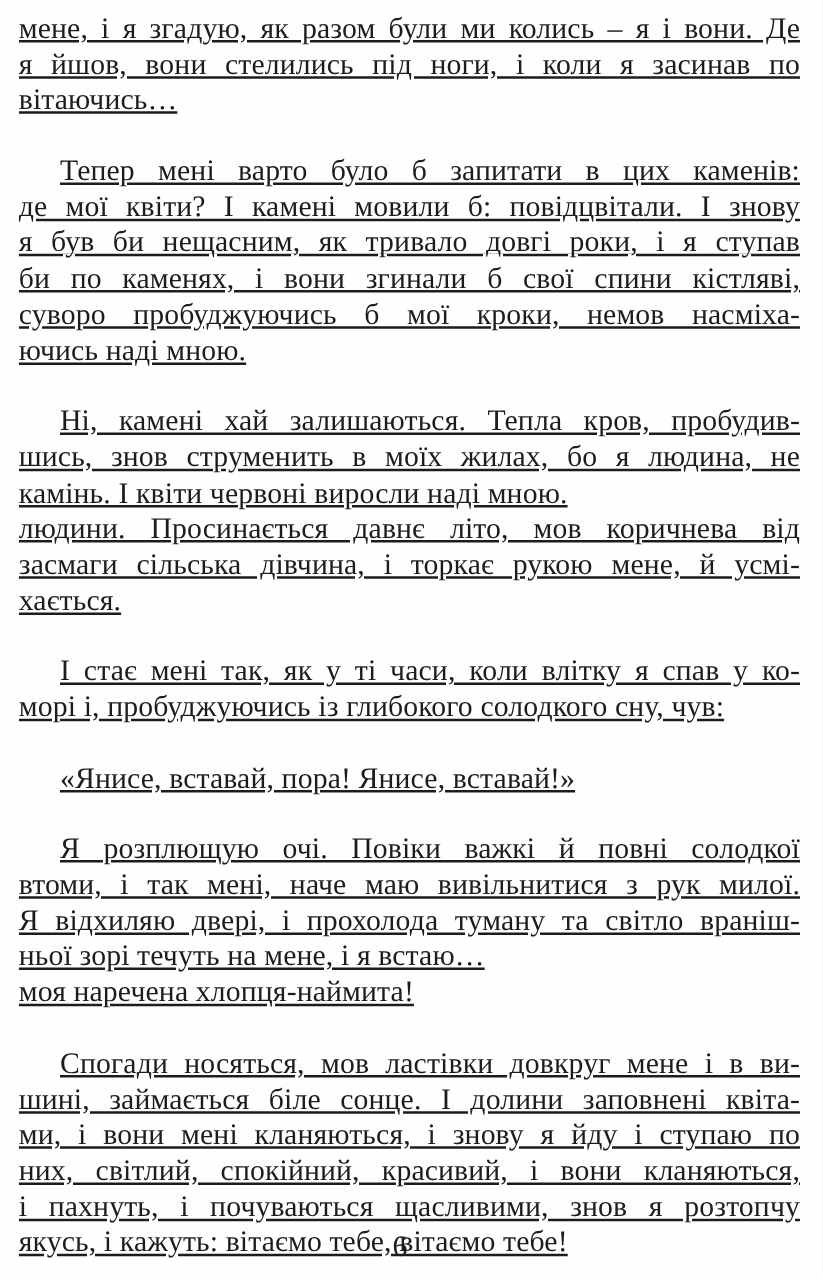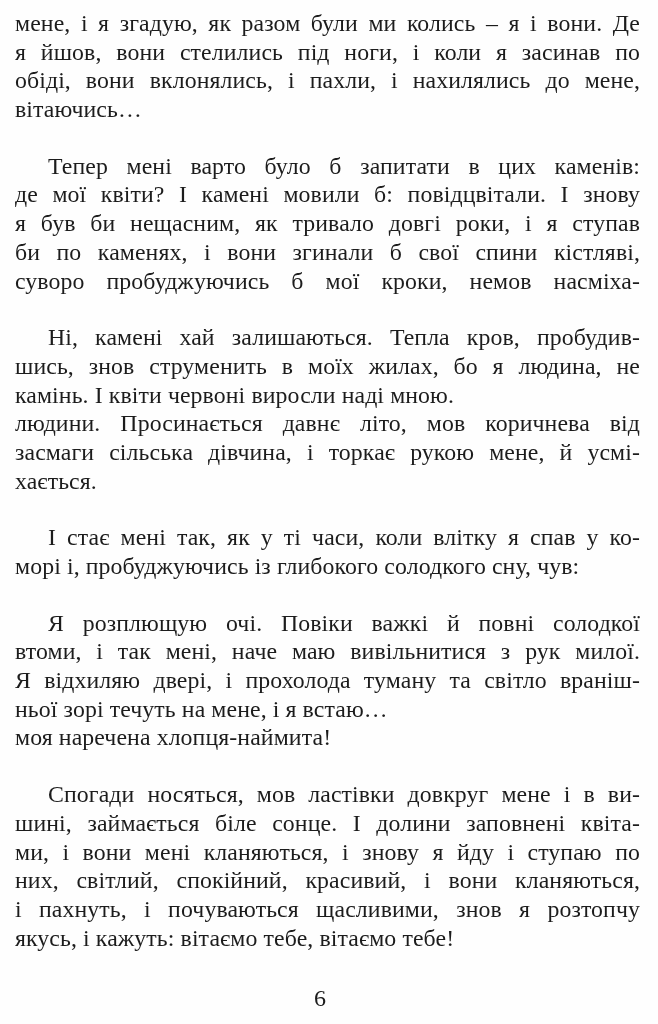--- a/index.html
+++ b/index.html
@@ -16,20 +16,21 @@
     box-sizing: border-box;
   }
   .text-block {
     position: absolute;
     top: 9px;
     left: 15px;
     width: 625px;
     color: #1c1c1c;
     font-size: 23.8px;
     line-height: 28.7px;
+    text-decoration: underline;
   }
   .line {
     text-align: justify;
     text-align-last: justify;
     height: 28.7px;
     overflow: hidden;
     letter-spacing: 0.1px;
   }
   .line.last { text-align-last: left; }
   .line.indent { text-indent: 33px; margin-top: 28px; }
@@ -44,35 +45,36 @@
     line-height: 28px;
   }
 </style>
 </head>
 <body>
 
 <div class="book-page">
   <div class="text-block">
       <div class="line">мене, і я згадую, як разом були ми колись – я і вони. Де</div>
       <div class="line">я йшов, вони стелились під ноги, і коли я засинав по</div>
-      <div class="line">обіді, вони вклонялись, і пахли, і нахилялись до мене,</div>
       <div class="line last">вітаючись…</div>
       <div class="line indent">Тепер мені варто було б запитати в цих каменів:</div>
       <div class="line">де мої квіти? І камені мовили б: повідцвітали. І знову</div>
       <div class="line">я був би нещасним, як тривало довгі роки, і я ступав</div>
       <div class="line">би по каменях, і вони згинали б свої спини кістляві,</div>
       <div class="line">суворо пробуджуючись б мої кроки, немов насміха-</div>
+      <div class="line last">ючись наді мною.</div>
       <div class="line indent">Ні, камені хай залишаються. Тепла кров, пробудив-</div>
       <div class="line">шись, знов струменить в моїх жилах, бо я людина, не</div>
       <div class="line last">камінь. І квіти червоні виросли наді мною.</div>
       <div class="line">людини. Просинається давнє літо, мов коричнева від</div>
       <div class="line">засмаги сільська дівчина, і торкає рукою мене, й усмі-</div>
       <div class="line last">хається.</div>
       <div class="line indent">І стає мені так, як у ті часи, коли влітку я спав у ко-</div>
       <div class="line last">морі і, пробуджуючись із глибокого солодкого сну, чув:</div>
+      <div class="line indent last">«Янисе, вставай, пора! Янисе, вставай!»</div>
       <div class="line indent">Я розплющую очі. Повіки важкі й повні солодкої</div>
       <div class="line">втоми, і так мені, наче маю вивільнитися з рук милої.</div>
       <div class="line">Я відхиляю двері, і прохолода туману та світло враніш-</div>
       <div class="line last">ньої зорі течуть на мене, і я встаю…</div>
       <div class="line last">моя наречена хлопця-наймита!</div>
       <div class="line indent">Спогади носяться, мов ластівки довкруг мене і в ви-</div>
       <div class="line">шині, займається біле сонце. І долини заповнені квіта-</div>
       <div class="line">ми, і вони мені кланяються, і знову я йду і ступаю по</div>
       <div class="line">них, світлий, спокійний, красивий, і вони кланяються,</div>
       <div class="line">і пахнуть, і почуваються щасливими, знов я розтопчу</div>

